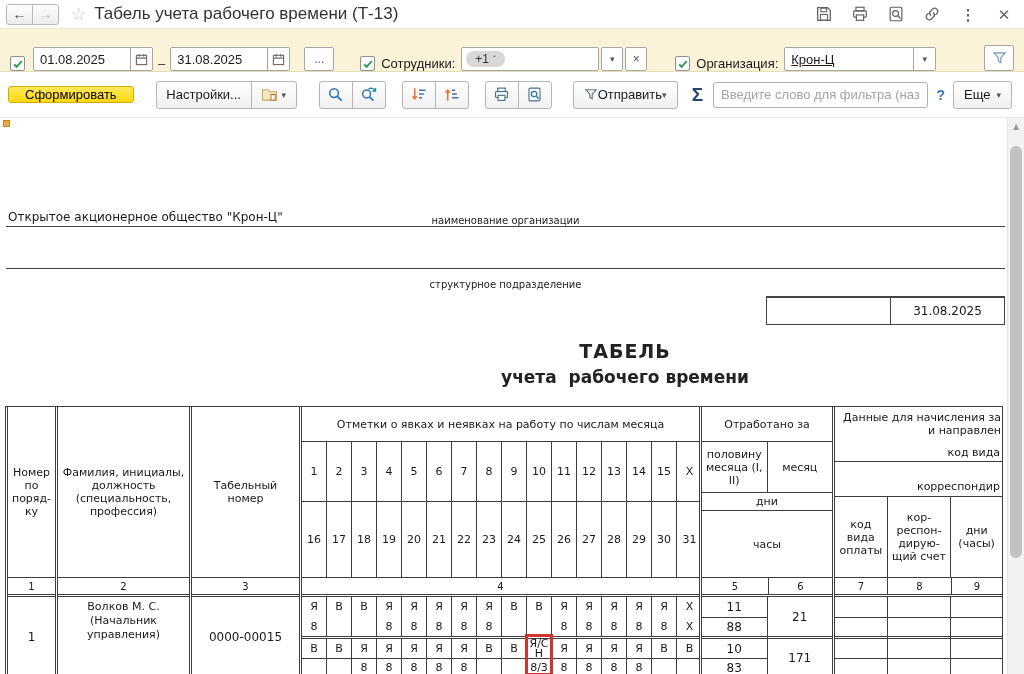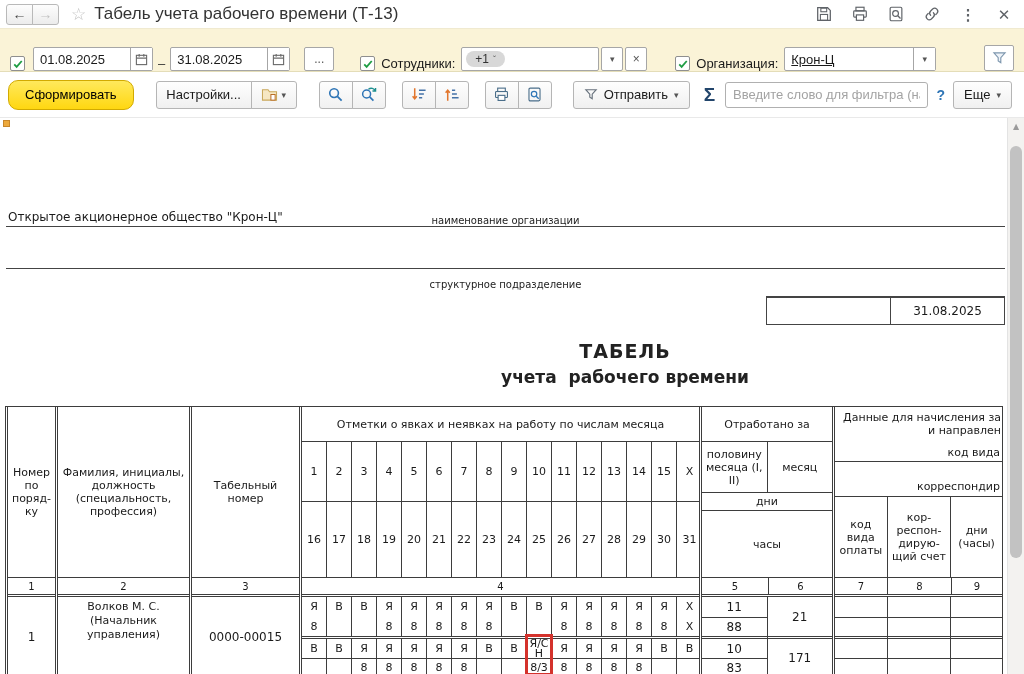--- a/index.html
+++ b/index.html
@@ -33,22 +33,22 @@
   .flabel { font-size:13px; color:#1a1a1a; margin:0 6px; white-space:nowrap; }
   .pill { background:#d8d8d8; border-radius:9px; font-size:12px; color:#333; padding:1px 9px; margin-left:4px;
     display:flex; align-items:center; gap:4px; }
   .dash { font-size:13px; color:#333; margin:0 5px; }
   .arrow-glyph { font-size:9px; color:#555; }
 
   
   .toolbar { height:46px; background:#fff; display:flex; align-items:center; padding:0 8px; border-bottom:1px solid #e9e9e9; }
   .btn { height:28px; border:1px solid #b5b5b5; border-radius:3px; background:linear-gradient(#fefefe,#f0f0f0);
     display:flex; align-items:center; justify-content:center; font-size:13px; color:#1a1a1a; cursor:pointer; padding:0 10px; }
-  .btn-yellow { height:30px; background:linear-gradient(#ffe95c,#ffd711); border:1px solid #d2aa00;
-    border-radius:10px; font-size:13px; color:#000; padding:0 16px; display:flex; align-items:center; cursor:pointer; }
+  .btn-yellow { height:17px; background:linear-gradient(#ffe95c,#ffd711); border:1px solid #d2aa00;
+    border-radius:3px; font-size:13px; color:#000; padding:0 16px; display:flex; align-items:center; cursor:pointer; }
   .icbtn { width:34px; height:28px; border:1px solid #b5b5b5; background:linear-gradient(#fefefe,#f1f1f1);
     display:flex; align-items:center; justify-content:center; cursor:pointer; }
   .grp { display:flex; }
   .grp > *:first-child { border-radius:3px 0 0 3px; }
   .grp > *:last-child { border-radius:0 3px 3px 0; margin-left:-1px; }
   .grp > *:only-child { border-radius:3px; }
   .sigma { font-size:19px; font-weight:bold; color:#22456b; margin:0 10px 0 14px; cursor:pointer; }
   .filter-input { width:238px; height:26px; border:1px solid #b0b0b0; border-radius:3px; font-size:13px;
     padding:0 7px; color:#333; font-family:"Liberation Sans",sans-serif; }
   .filter-input::placeholder { color:#a3a3a3; }
@@ -301,21 +301,21 @@
     <div class="icbtn">
       <svg width="17" height="17" viewBox="0 0 20 20">
           <rect x="3.5" y="2.5" width="13" height="15" rx="1.5" fill="none" stroke="#4a6e8a" stroke-width="1.3"></rect>
           <circle cx="9.5" cy="9.5" r="3.2" fill="none" stroke="#2e75b6" stroke-width="1.4"></circle>
           <path d="M12 12l3 3" stroke="#2e75b6" stroke-width="1.5"></path>
         </svg>
     </div>
   </div>
 
   <div class="grp" style="margin-left:22px;">
-    <div class="btn" style="gap:6px;">
+    <div class="btn" style="gap:0;">
       <svg width="14" height="13" viewBox="0 0 16 15">
           <path d="M2 2h12l-4.6 5.2v5.3l-2.8-1.8V7.2z" fill="none" stroke="#68727d" stroke-width="1.3"></path>
         </svg>
       <span>Отправить</span>
       <span class="arrow-glyph">▾</span>
     </div>
   </div>
 
   <span class="sigma">Σ</span>
 

